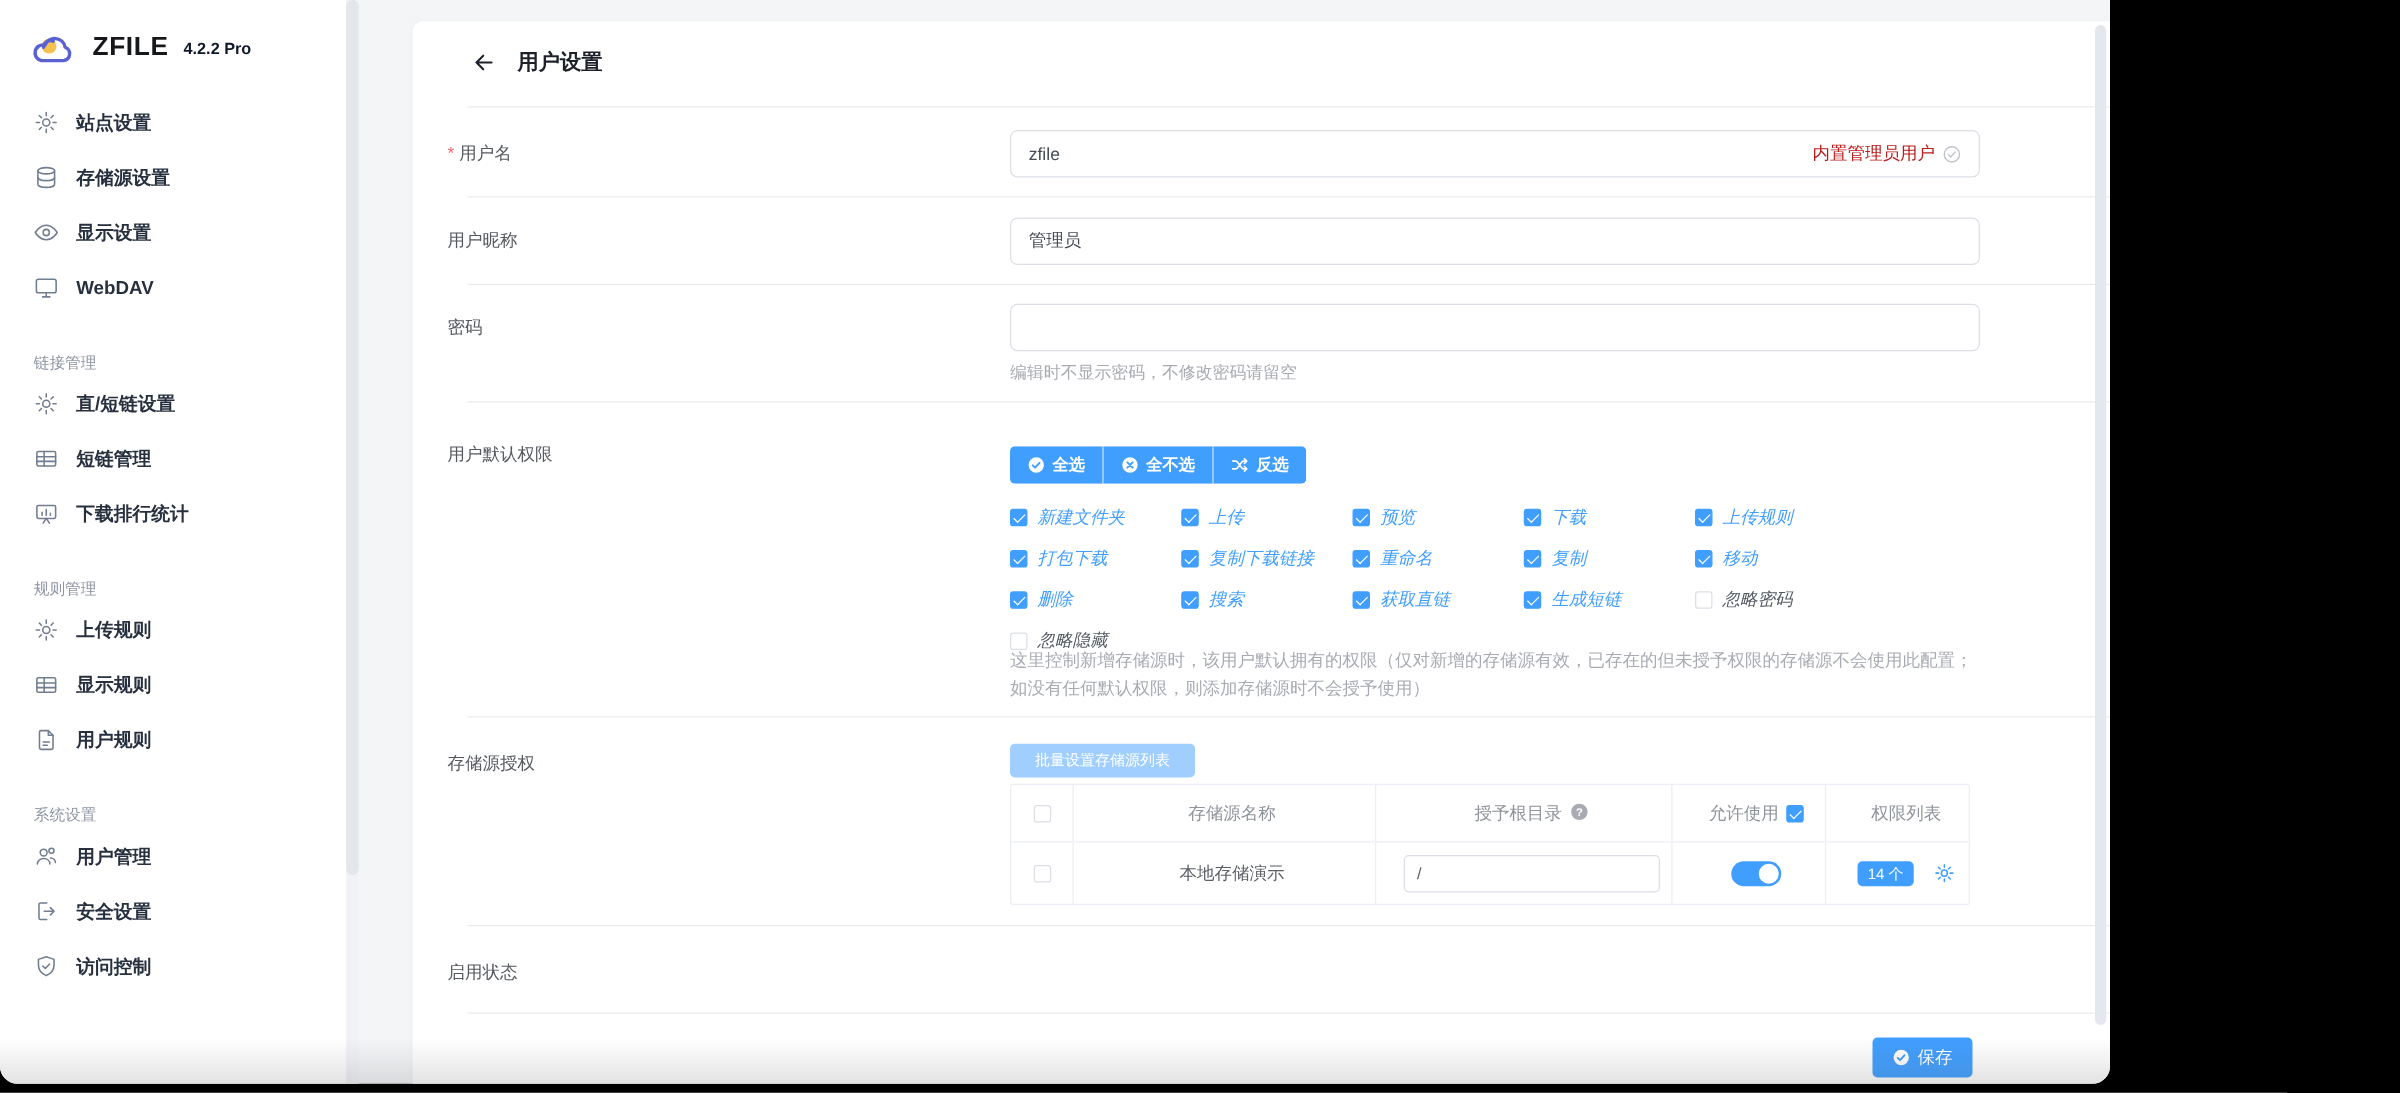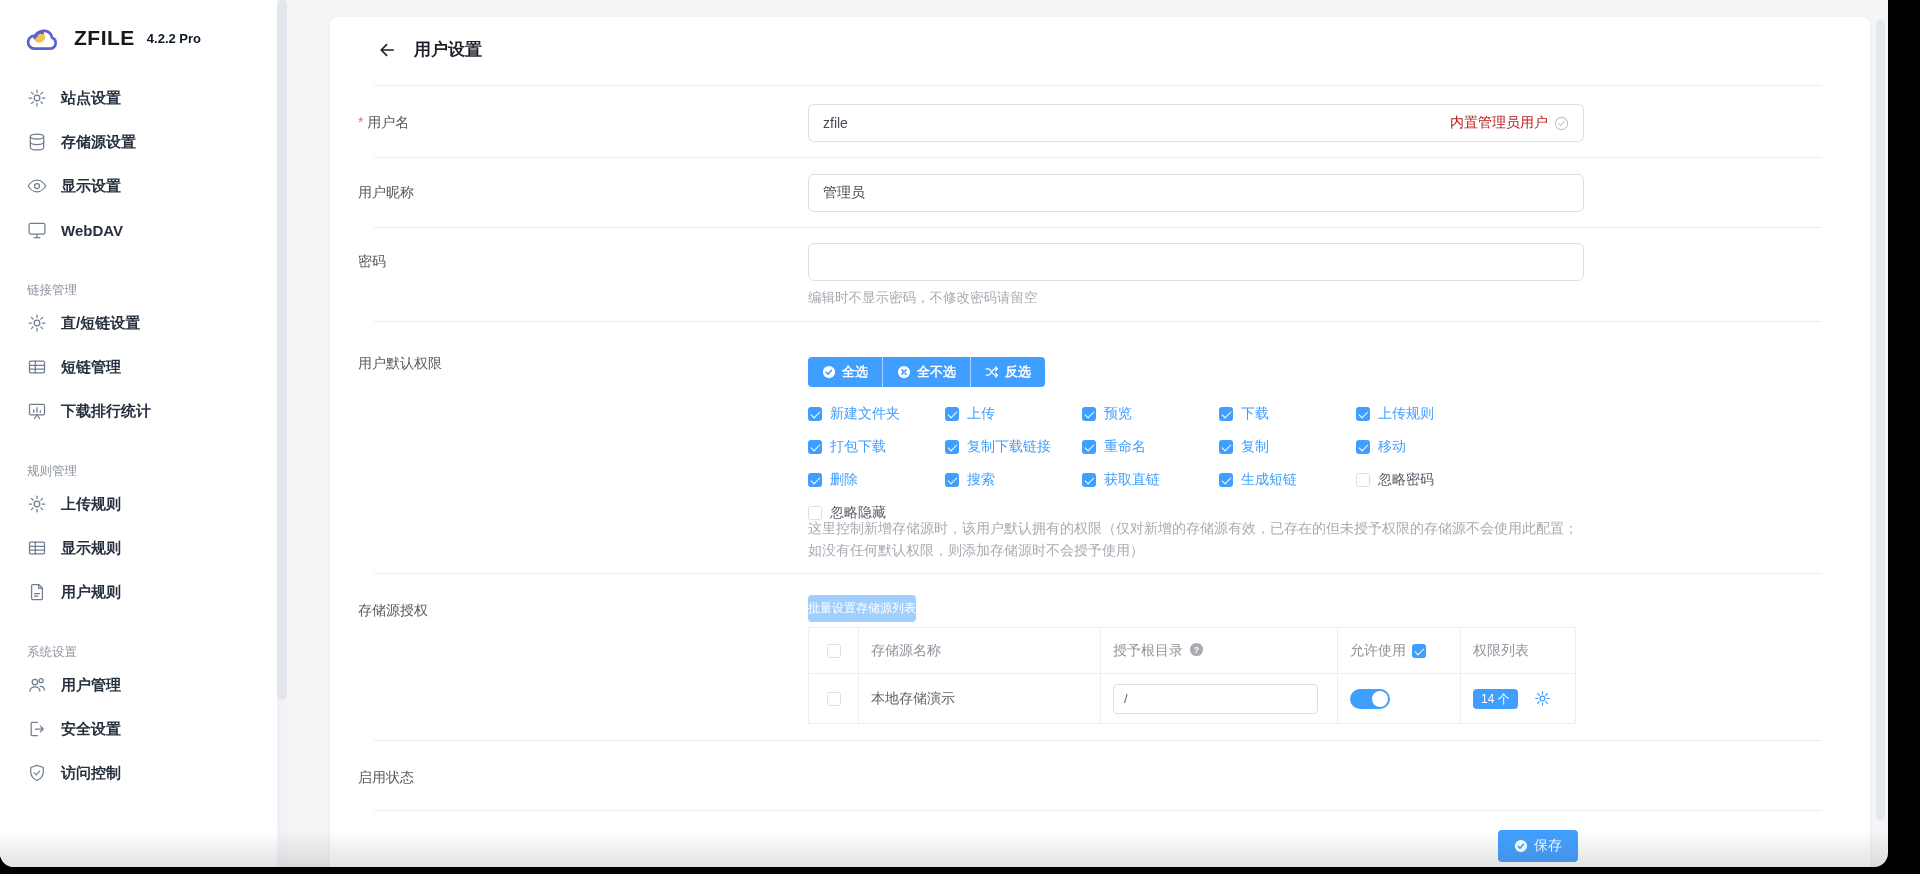--- a/index.html
+++ b/index.html
@@ -1,19 +1,19 @@
 <!DOCTYPE html>
 <html><head>
 <meta charset="utf-8">
 <style>
   * { margin:0; padding:0; box-sizing:border-box; }
   html,body { width:1920px; height:874px; overflow:hidden; background:#000; }
   body { font-family:"Liberation Sans","DejaVu Sans",sans-serif; }
 
-  .window { position:relative; width:1888px; height:867px; background:#f4f5f7;
+  .window { position:relative; width:1688px; height:867px; background:#f4f5f7;
             border-radius:0 0 14px 14px; overflow:hidden; }
   .window::after { content:''; position:absolute; left:0; right:0; bottom:0; height:36px;
             background:linear-gradient(180deg, rgba(110,110,115,0) 0%, rgba(95,95,100,0.18) 100%);
             pointer-events:none; }
 
   
   .sidebar { position:absolute; left:0; top:0; width:277px; height:100%; background:#fff; }
   .logo { display:flex; align-items:center; gap:10px; padding:22px 0 0 24px; }
   .brand-name { font-size:21px; font-weight:800; color:#17181c; letter-spacing:.5px; }
   .brand-ver { font-size:13px; font-weight:700; color:#0f172a; margin-left:2px; }
@@ -53,40 +53,40 @@
 
   
   .btn-group { display:inline-flex; border-radius:4px; overflow:hidden; }
   .btn-group .seg { height:30px; display:flex; align-items:center; gap:6px; padding:0 14px;
                     background:#409eff; color:#fff; font-size:13px; font-weight:600; cursor:pointer; }
   .btn-group .seg + .seg { border-left:1px solid rgba(255,255,255,0.55); }
   .seg svg { width:14px; height:14px; }
 
   
   .cbx-grid { display:grid; grid-template-columns:137px 137px 137px 137px 1fr;
-              row-gap:14px; width:780px; }
+              row-gap:14px; width:780px;font-style:italic; }
   .cbx-item { display:flex; align-items:center; gap:8px; height:19px; font-size:14px;
               color:#555b63; cursor:pointer; }
   .cbx-box { width:14px; height:14px; border:1px solid #dcdfe6; border-radius:2.5px;
              background:#fff; position:relative; flex:none; }
   .is-checked .cbx-box { background:#409eff; border-color:#409eff; }
   .is-checked .cbx-box::after { content:''; position:absolute; left:4.2px; top:1.2px; width:4px;
              height:8px; border-right:1.6px solid #fff; border-bottom:1.6px solid #fff;
              transform:rotate(45deg); }
   .is-checked .cbx-label { color:#409eff; }
 
   
   .batch-btn { display:inline-block; background:#a0cfff; color:#fff; font-size:12px;
-               padding:5px 0; border-radius:4px; border:none; cursor:pointer; }
+               padding:5px 20px; border-radius:4px; border:none; cursor:pointer; }
   .stor-table { width:768px; border:1px solid #ebeef5; border-radius:2px; font-size:14px; }
   .t-row { display:grid; grid-template-columns:50px 242px 237px 123px 116px; align-items:center; }
   .t-head { height:46px; color:#8f949b; border-bottom:1px solid #ebeef5; }
   .t-body { height:49px; color:#5b6066; }
   .t-cell { padding-left:12px; display:flex; align-items:center; gap:6px; height:100%;
-            border-right:1px solid #ebeef5; }
+            border-right:1px solid #ebeef5;justify-content:center; }
   .t-cell:last-child { border-right:none; }
   .t-cell.center { justify-content:center; padding-left:0; }
   .mini-input { width:205px; height:30px; border:1px solid #dcdfe6; border-radius:4px;
                 display:flex; align-items:center; padding:0 10px; font-size:13px; color:#5b6066; }
   .q-icon svg { width:15px; height:15px; }
   .badge { background:#409eff; color:#fff; font-size:12px; padding:4px 8px; border-radius:4px;
            line-height:1; cursor:pointer; }
   .gear-blue svg { width:17px; height:17px; stroke:#409eff; fill:none; stroke-width:1.7;
                    stroke-linecap:round; margin-left:10px; cursor:pointer; display:block; }
 

